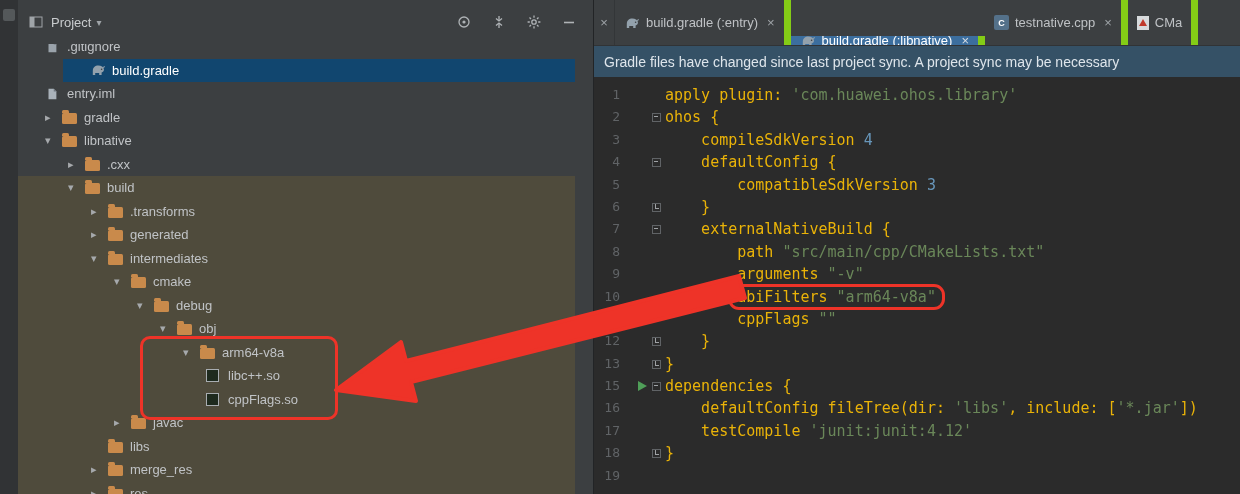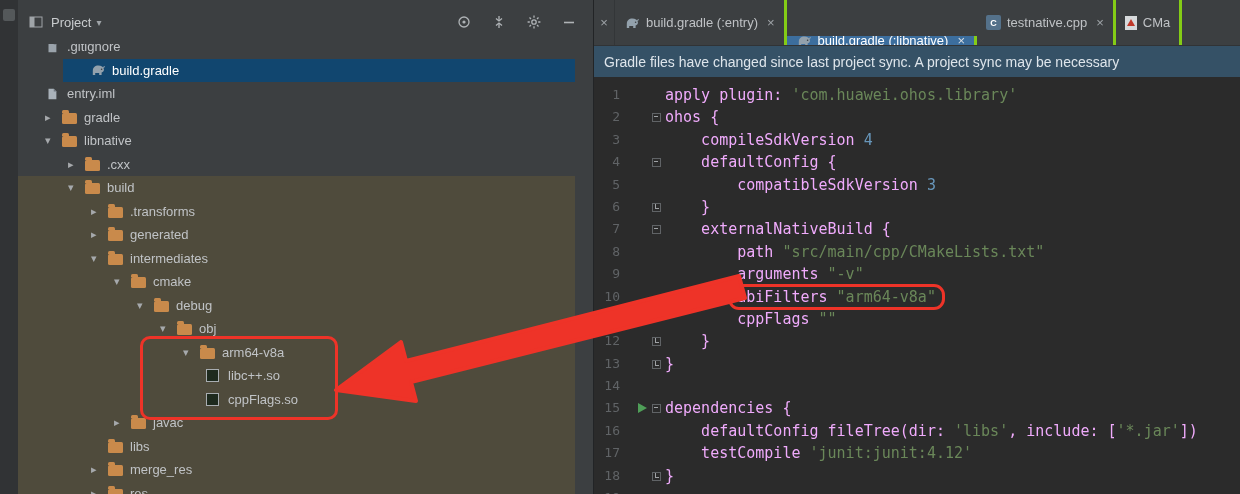--- a/index.html
+++ b/index.html
@@ -41,42 +41,42 @@
   
   .divider{position:absolute;left:593px;top:0;width:1px;height:494px;background:#222426;z-index:8;cursor:col-resize;}
 
   
   .editor{position:absolute;left:594px;top:0;width:646px;height:494px;background:#2b2b2b;z-index:2;}
   .tabbar{position:absolute;top:0;left:0;right:0;height:46px;background:#3c3f41;display:flex;align-items:stretch;
           overflow:hidden;border-bottom:1px solid #313335;box-sizing:border-box;}
   .lone-close{width:20px;display:flex;align-items:center;justify-content:center;color:#9fa4a8;font-size:13px;
               border-right:1px solid #333638;cursor:pointer;flex:none;}
   .tab{display:flex;align-items:center;gap:6px;padding:0 9px;font-size:13px;color:#bfc2c5;
-       border-right:3px solid #84cc16;white-space:nowrap;cursor:pointer;flex:none;}
+       border-right:7px solid #84cc16;white-space:nowrap;cursor:pointer;flex:none;}
   .tab.active{background:#3c6e9e;color:#ffffff;margin-top:36px;}
   .tclose{color:#9fa4a8;font-size:13px;margin-left:3px;cursor:pointer;}
   .tab.active .tclose{color:#d9dee3;}
   .ticon-tab{display:flex;align-items:center;}
 
   .banner{position:absolute;top:46px;left:0;right:0;height:31px;background:#355166;display:flex;align-items:center;
           padding-left:10px;color:#dee5eb;font-size:14px;white-space:nowrap;overflow:hidden;}
 
   .code{position:absolute;top:77px;left:0;right:0;bottom:0;padding-top:7px;overflow:hidden;background:#2b2b2b;cursor:text;}
   .cline{position:relative;height:22.4px;}
   .ln{position:absolute;left:0;top:0;width:26px;text-align:right;color:#606366;font-size:13px;
       font-family:"DejaVu Sans Mono",monospace;line-height:22.4px;}
   .run{position:absolute;left:44px;top:6px;width:0;height:0;border-left:9px solid #4f9e58;
        border-top:5.5px solid transparent;border-bottom:5.5px solid transparent;cursor:pointer;}
   .fold{position:absolute;left:58px;top:7px;width:9px;height:9px;border:1px solid #606366;box-sizing:border-box;cursor:pointer;}
   .fold.open::after{content:"";position:absolute;left:1px;width:4px;top:2px;border-top:1px solid #a0a3a6;}
   .fold.close::after{content:"";position:absolute;left:2px;top:0px;width:3px;height:4px;
                      border-left:1px solid #a0a3a6;border-bottom:1px solid #a0a3a6;}
   .ctext{position:absolute;left:71px;top:0;white-space:pre;font-family:"DejaVu Sans Mono",monospace;
          font-size:15px;line-height:22.4px;}
-  .c-d{color:#f0abfc;} .c-s{color:#6A8759;} .c-n{color:#6897BB;}
+  .c-d{color:#eab308;} .c-s{color:#6A8759;} .c-n{color:#6897BB;}
   .code-redbox{position:absolute;top:-2px;height:26px;border:3px solid #ee3328;border-radius:11px;box-sizing:border-box;z-index:5;pointer-events:none;}
 
   
   .tree-redbox{position:absolute;left:140px;top:336px;width:192px;height:78px;border:3px solid #ee3328;
                border-radius:10px;z-index:25;pointer-events:none;}
   .arrow-svg{position:absolute;left:0;top:0;width:1240px;height:494px;z-index:26;pointer-events:none;}
 </style>
 </head>
 <body>
 
@@ -373,24 +373,20 @@
           <span class="ln">12</span>
           <span class="fold close"></span>
           <span class="ctext"><span class="c-d">    }</span></span>
         </div>
         <div class="cline">
           <span class="ln">13</span>
           <span class="fold close"></span>
           <span class="ctext"><span class="c-d">}</span></span>
         </div>
         <div class="cline">
-          <span class="ln">14</span>
-          <span class="ctext"></span>
-        </div>
-        <div class="cline">
           <span class="ln">15</span>
           <span class="run"></span>
           <span class="fold open"></span>
           <span class="ctext"><span class="c-d">dependencies {</span></span>
         </div>
         <div class="cline">
           <span class="ln">16</span>
           <span class="ctext"><span class="c-d">    defaultConfig fileTree(dir: </span><span class="c-s">'libs'</span><span class="c-d">, include: [</span><span class="c-s">'*.jar'</span><span class="c-d">])</span></span>
         </div>
         <div class="cline">

